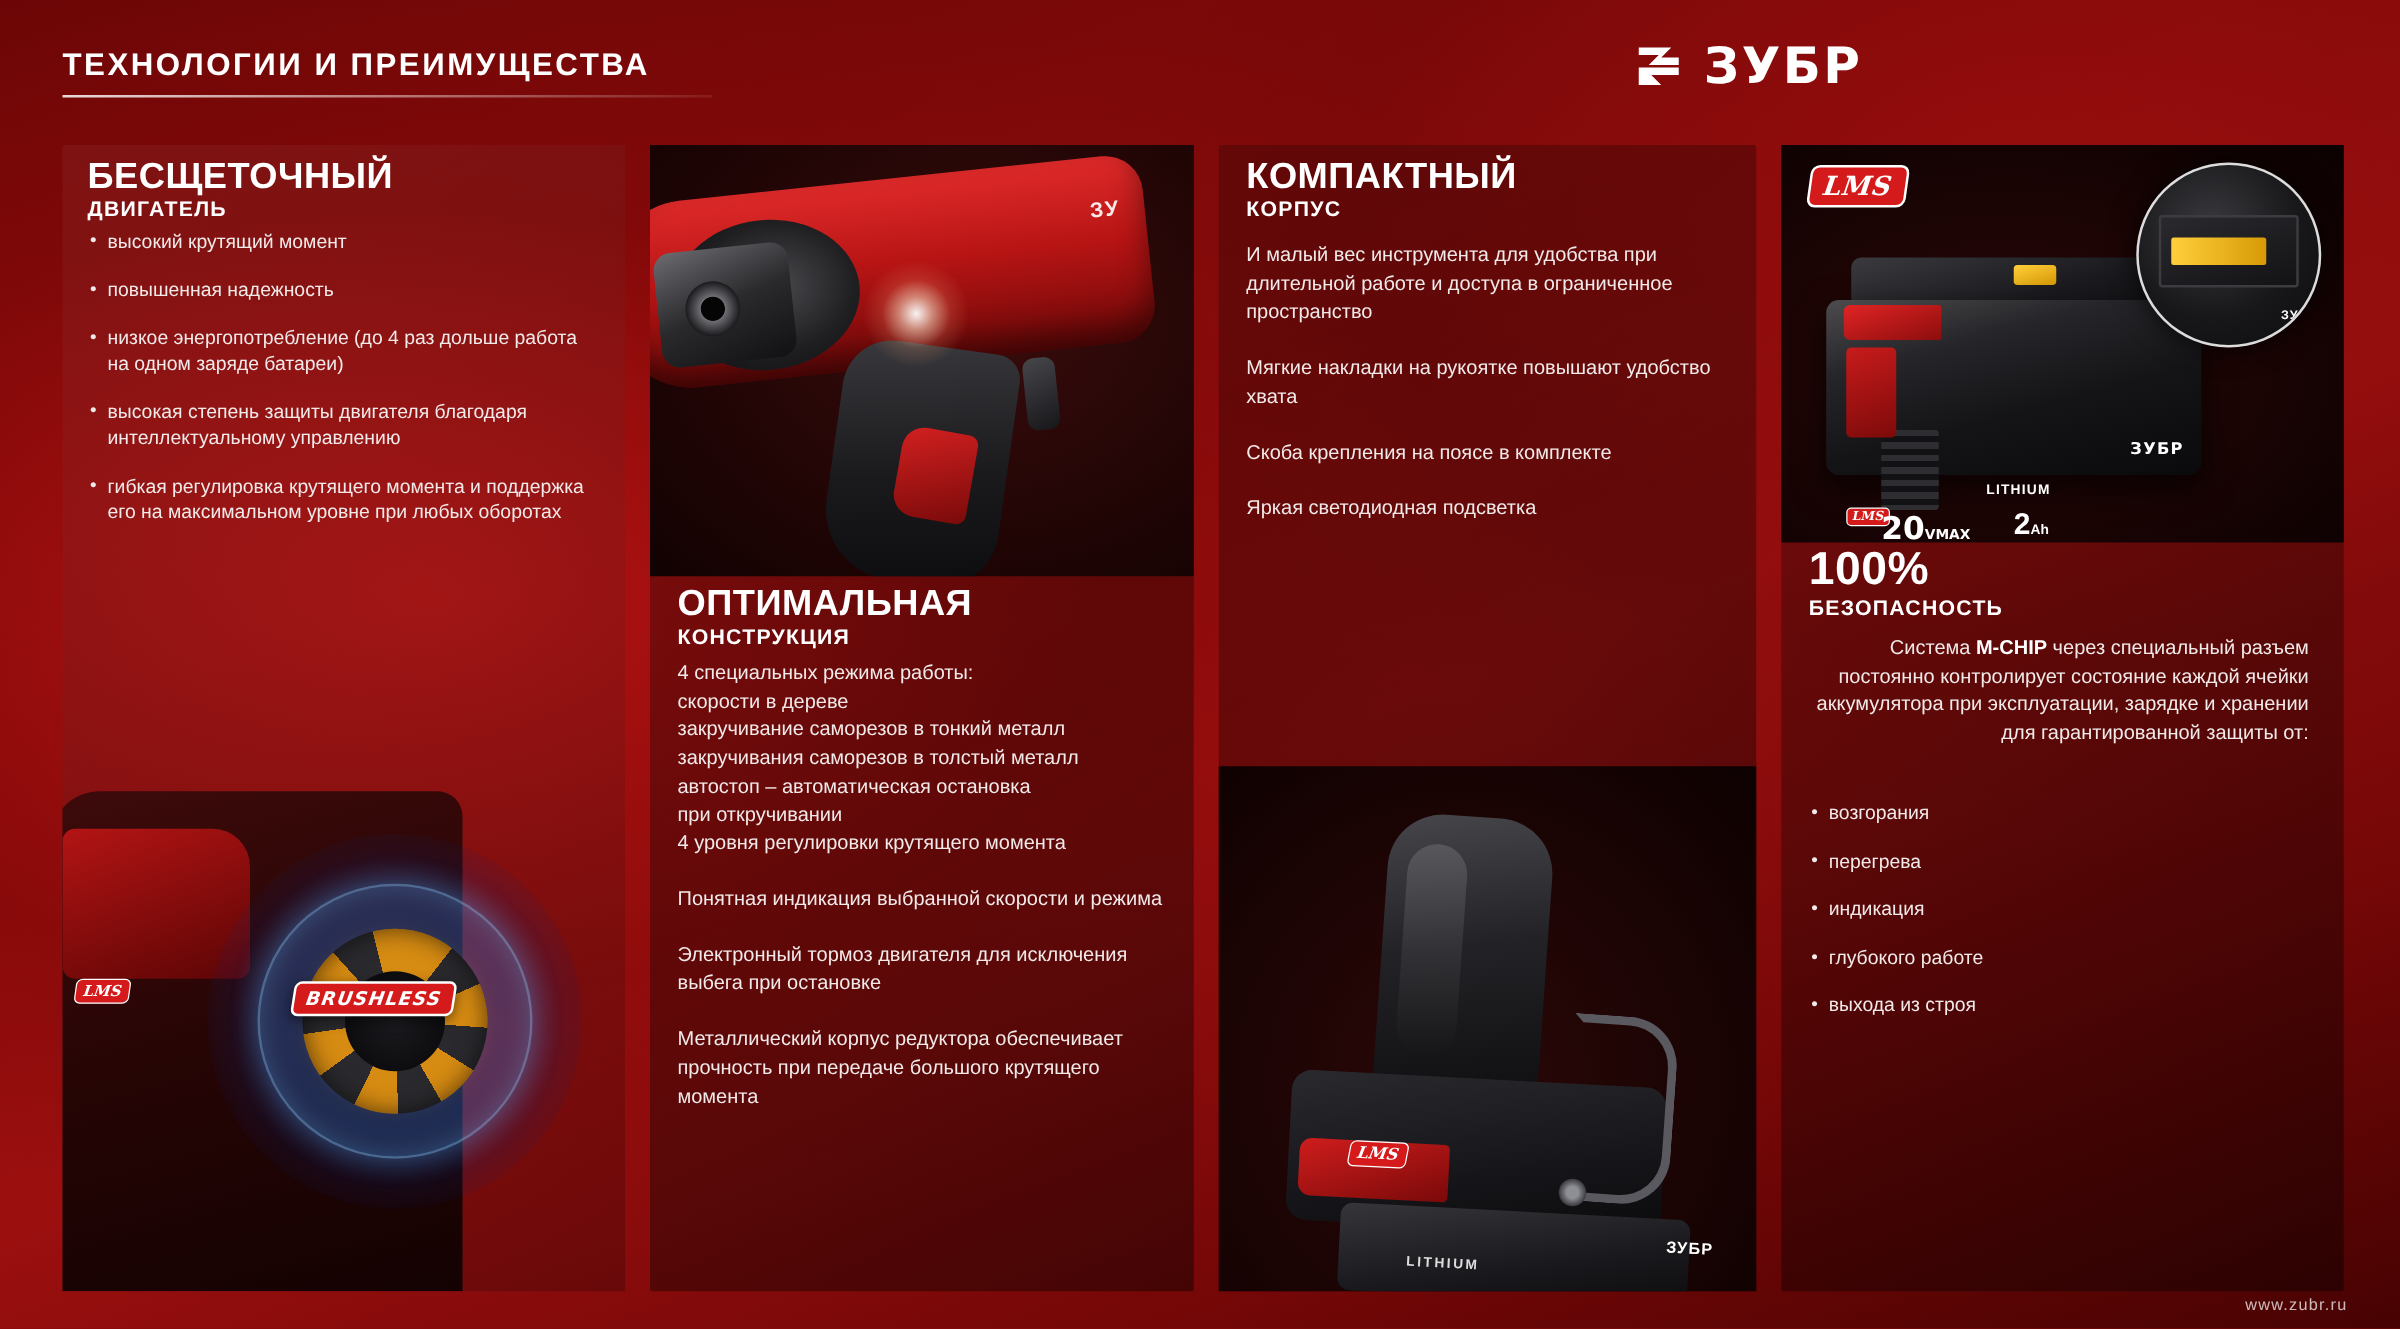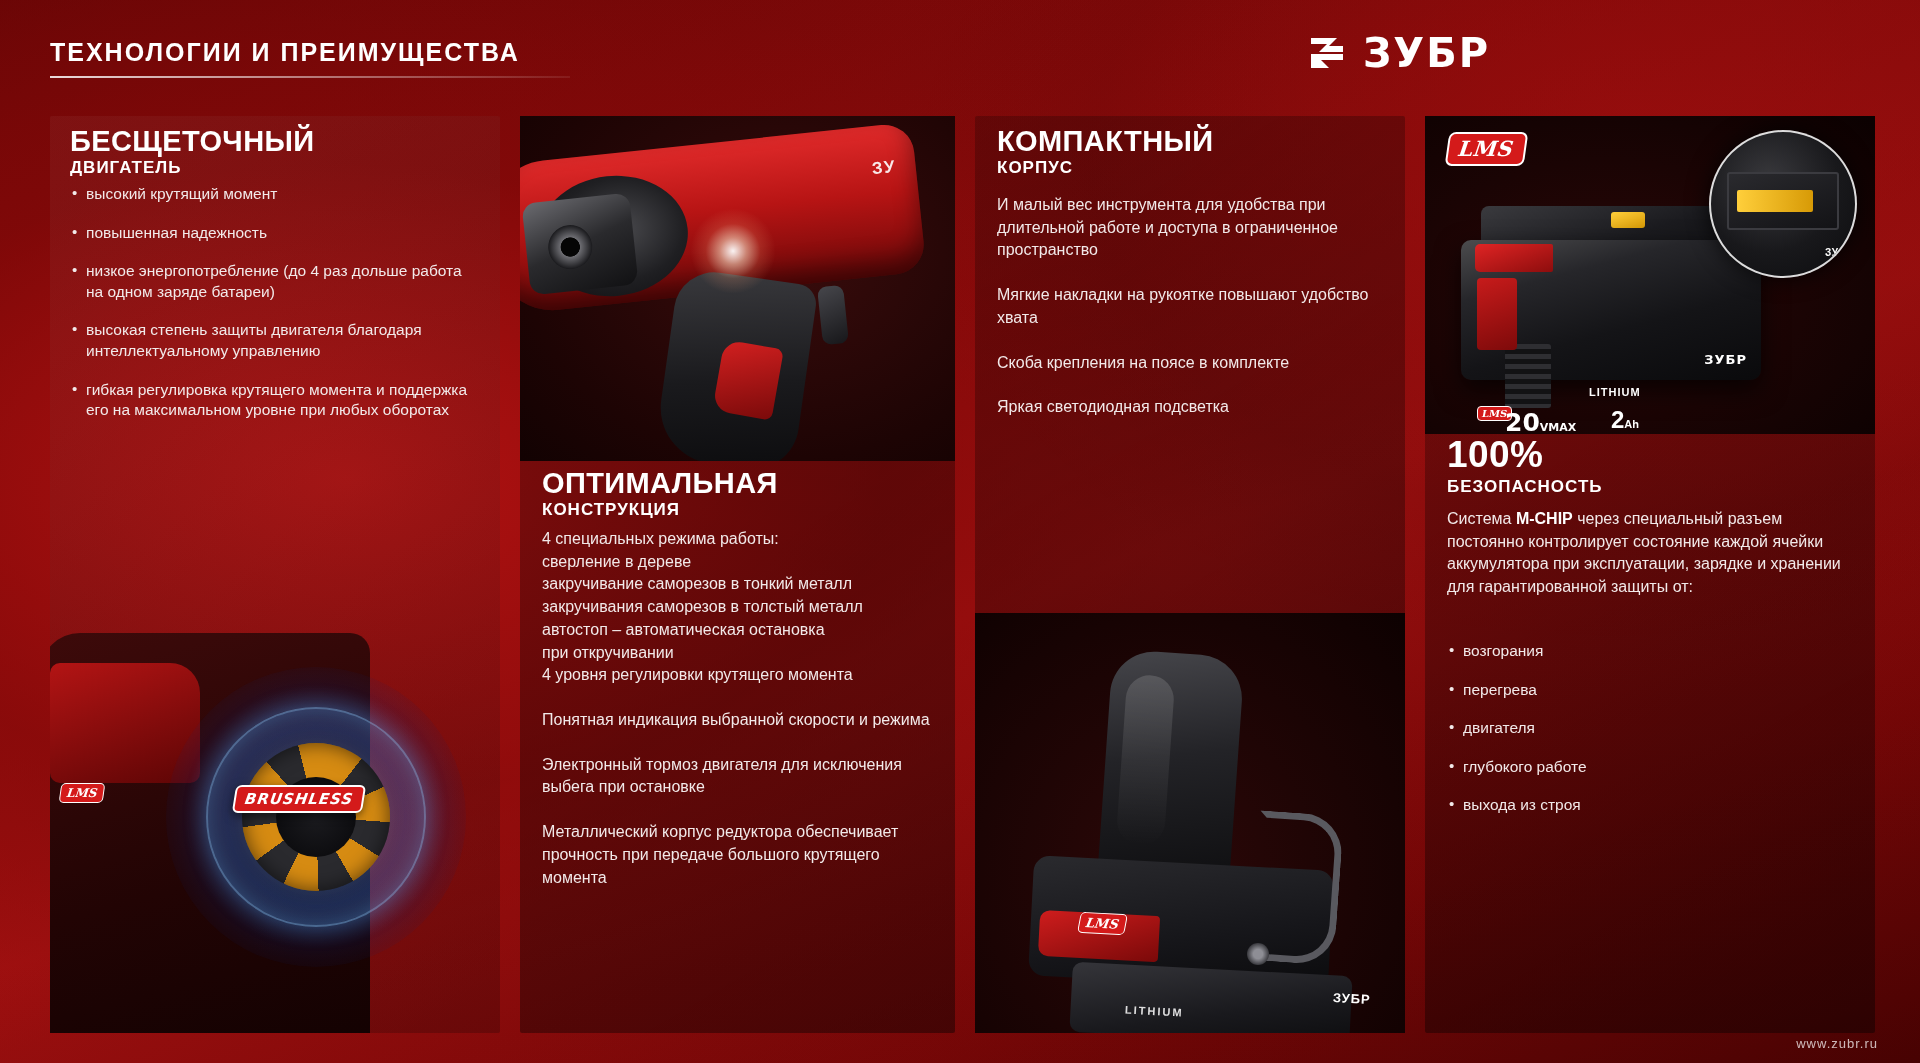--- a/index.html
+++ b/index.html
@@ -84,21 +84,21 @@
   }
   ul.bullets li::before {
     content: "•";
     position: absolute; left: 0; top: -1px;
     color: #f2e9e9; font-size: 15px;
   }
   p.para {
     color: #f2e9e9; font-size: 16px; line-height: 1.42;
     margin-bottom: 22px;
   }
-  p.para.tight { margin-bottom: 20px; }
+  p.para.tight { margin-bottom: 20px; text-align: right; }
   .para b { font-weight: bold; color: #ffffff; }
   .lines { color: #f2e9e9; font-size: 16px; line-height: 1.42; }
 
   
   #c1-head { position: absolute; left: 20px; top: 10px; }
   #c1-list { position: absolute; left: 22px; top: 68px; width: 400px; }
 
   
   #motor-art {
     position: absolute; left: 0; bottom: 0; width: 450px; height: 430px;
@@ -487,21 +487,21 @@
     </div>
 
     <div class="hd" id="c2-head">
       <div class="big">ОПТИМАЛЬНАЯ</div>
       <div class="sub">КОНСТРУКЦИЯ</div>
     </div>
 
     <div id="c2-body">
       <div class="lines">
         <div>4 специальных режима работы:</div>
-        <div>сверление в дереве</div>
+        <div>скорости в дереве</div>
         <div>закручивание саморезов в тонкий металл</div>
         <div>закручивания саморезов в толстый металл</div>
         <div>автостоп – автоматическая остановка</div>
         <div>при откручивании</div>
       </div>
       <p class="para">4 уровня регулировки крутящего момента</p>
       <p class="para">Понятная индикация выбранной скорости и режима</p>
       <p class="para">Электронный тормоз двигателя для исключения выбега при остановке</p>
       <p class="para">Металлический корпус редуктора обеспечивает прочность при передаче большого крутящего момента</p>
     </div>
@@ -574,20 +574,20 @@
 
     <div id="c4-body">
       <p class="para tight">
         <span>Система </span><b>M-CHIP</b><span> через специальный разъем постоянно контролирует состояние каждой ячейки аккумулятора при эксплуатации, зарядке и хранении для гарантированной защиты от:</span>
       </p>
     </div>
 
     <ul class="bullets" id="c4-list">
       <li>возгорания</li>
       <li>перегрева</li>
-      <li>двигателя</li>
+      <li>индикация</li>
       <li>глубокого работе</li>
       <li>выхода из строя</li>
     </ul>
   </div>
 
   <div id="footer-url">www.zubr.ru</div>
 </div>
 
 </body></html>

